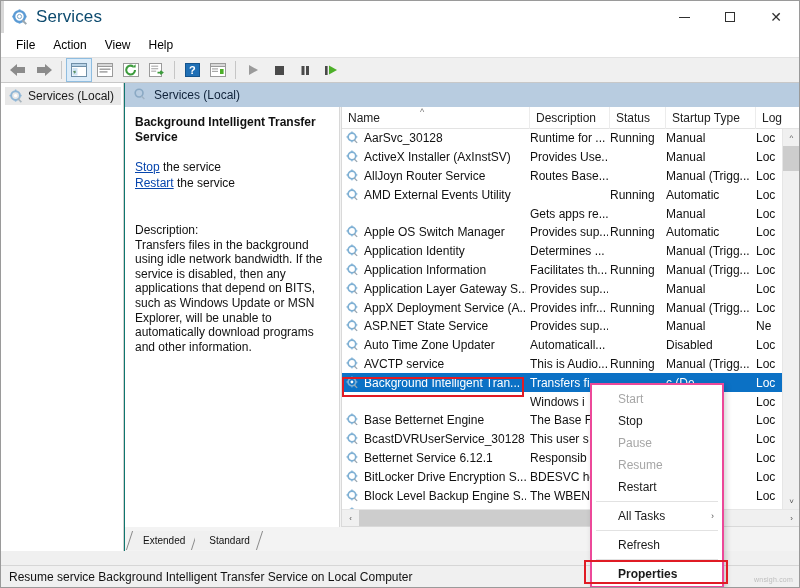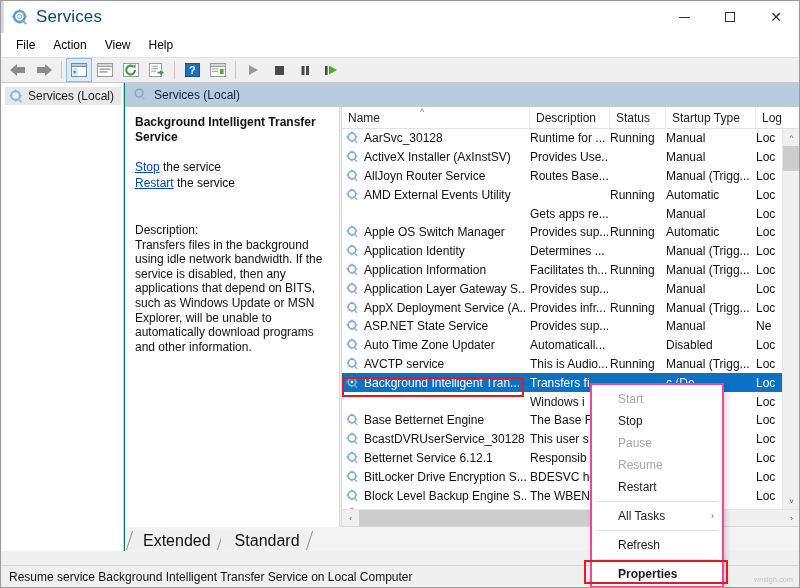--- a/index.html
+++ b/index.html
@@ -193,21 +193,21 @@
   }
   #lv-hscroll .right-arrow { position: absolute; right: 0; }
 
   
   #tabs {
     position: absolute; left: 124px; top: 445px; height: 22px; width: 674px;
     display: flex; align-items: flex-end; padding-left: 4px; gap: 0;
   }
   .tab {
     position: relative; height: 19px; padding: 0 10px 0 14px;
-    display: flex; align-items: center; font-size: 16px; color: #111;
+    display: flex; align-items: center; font-size: 10px; color: #111;
     background: #f0f0f0;
   }
   .tab .slash-l, .tab .slash-r {
     position: absolute; top: 0; width: 10px; height: 19px;
   }
   .tab .slash-l { left: 0; border-left: 1px solid #8a8a8a; transform: skewX(-18deg); }
   .tab .slash-r { right: 0; border-right: 1px solid #8a8a8a; transform: skewX(-18deg); }
   .tab.active { background: #f0f0f0; }
 
   

